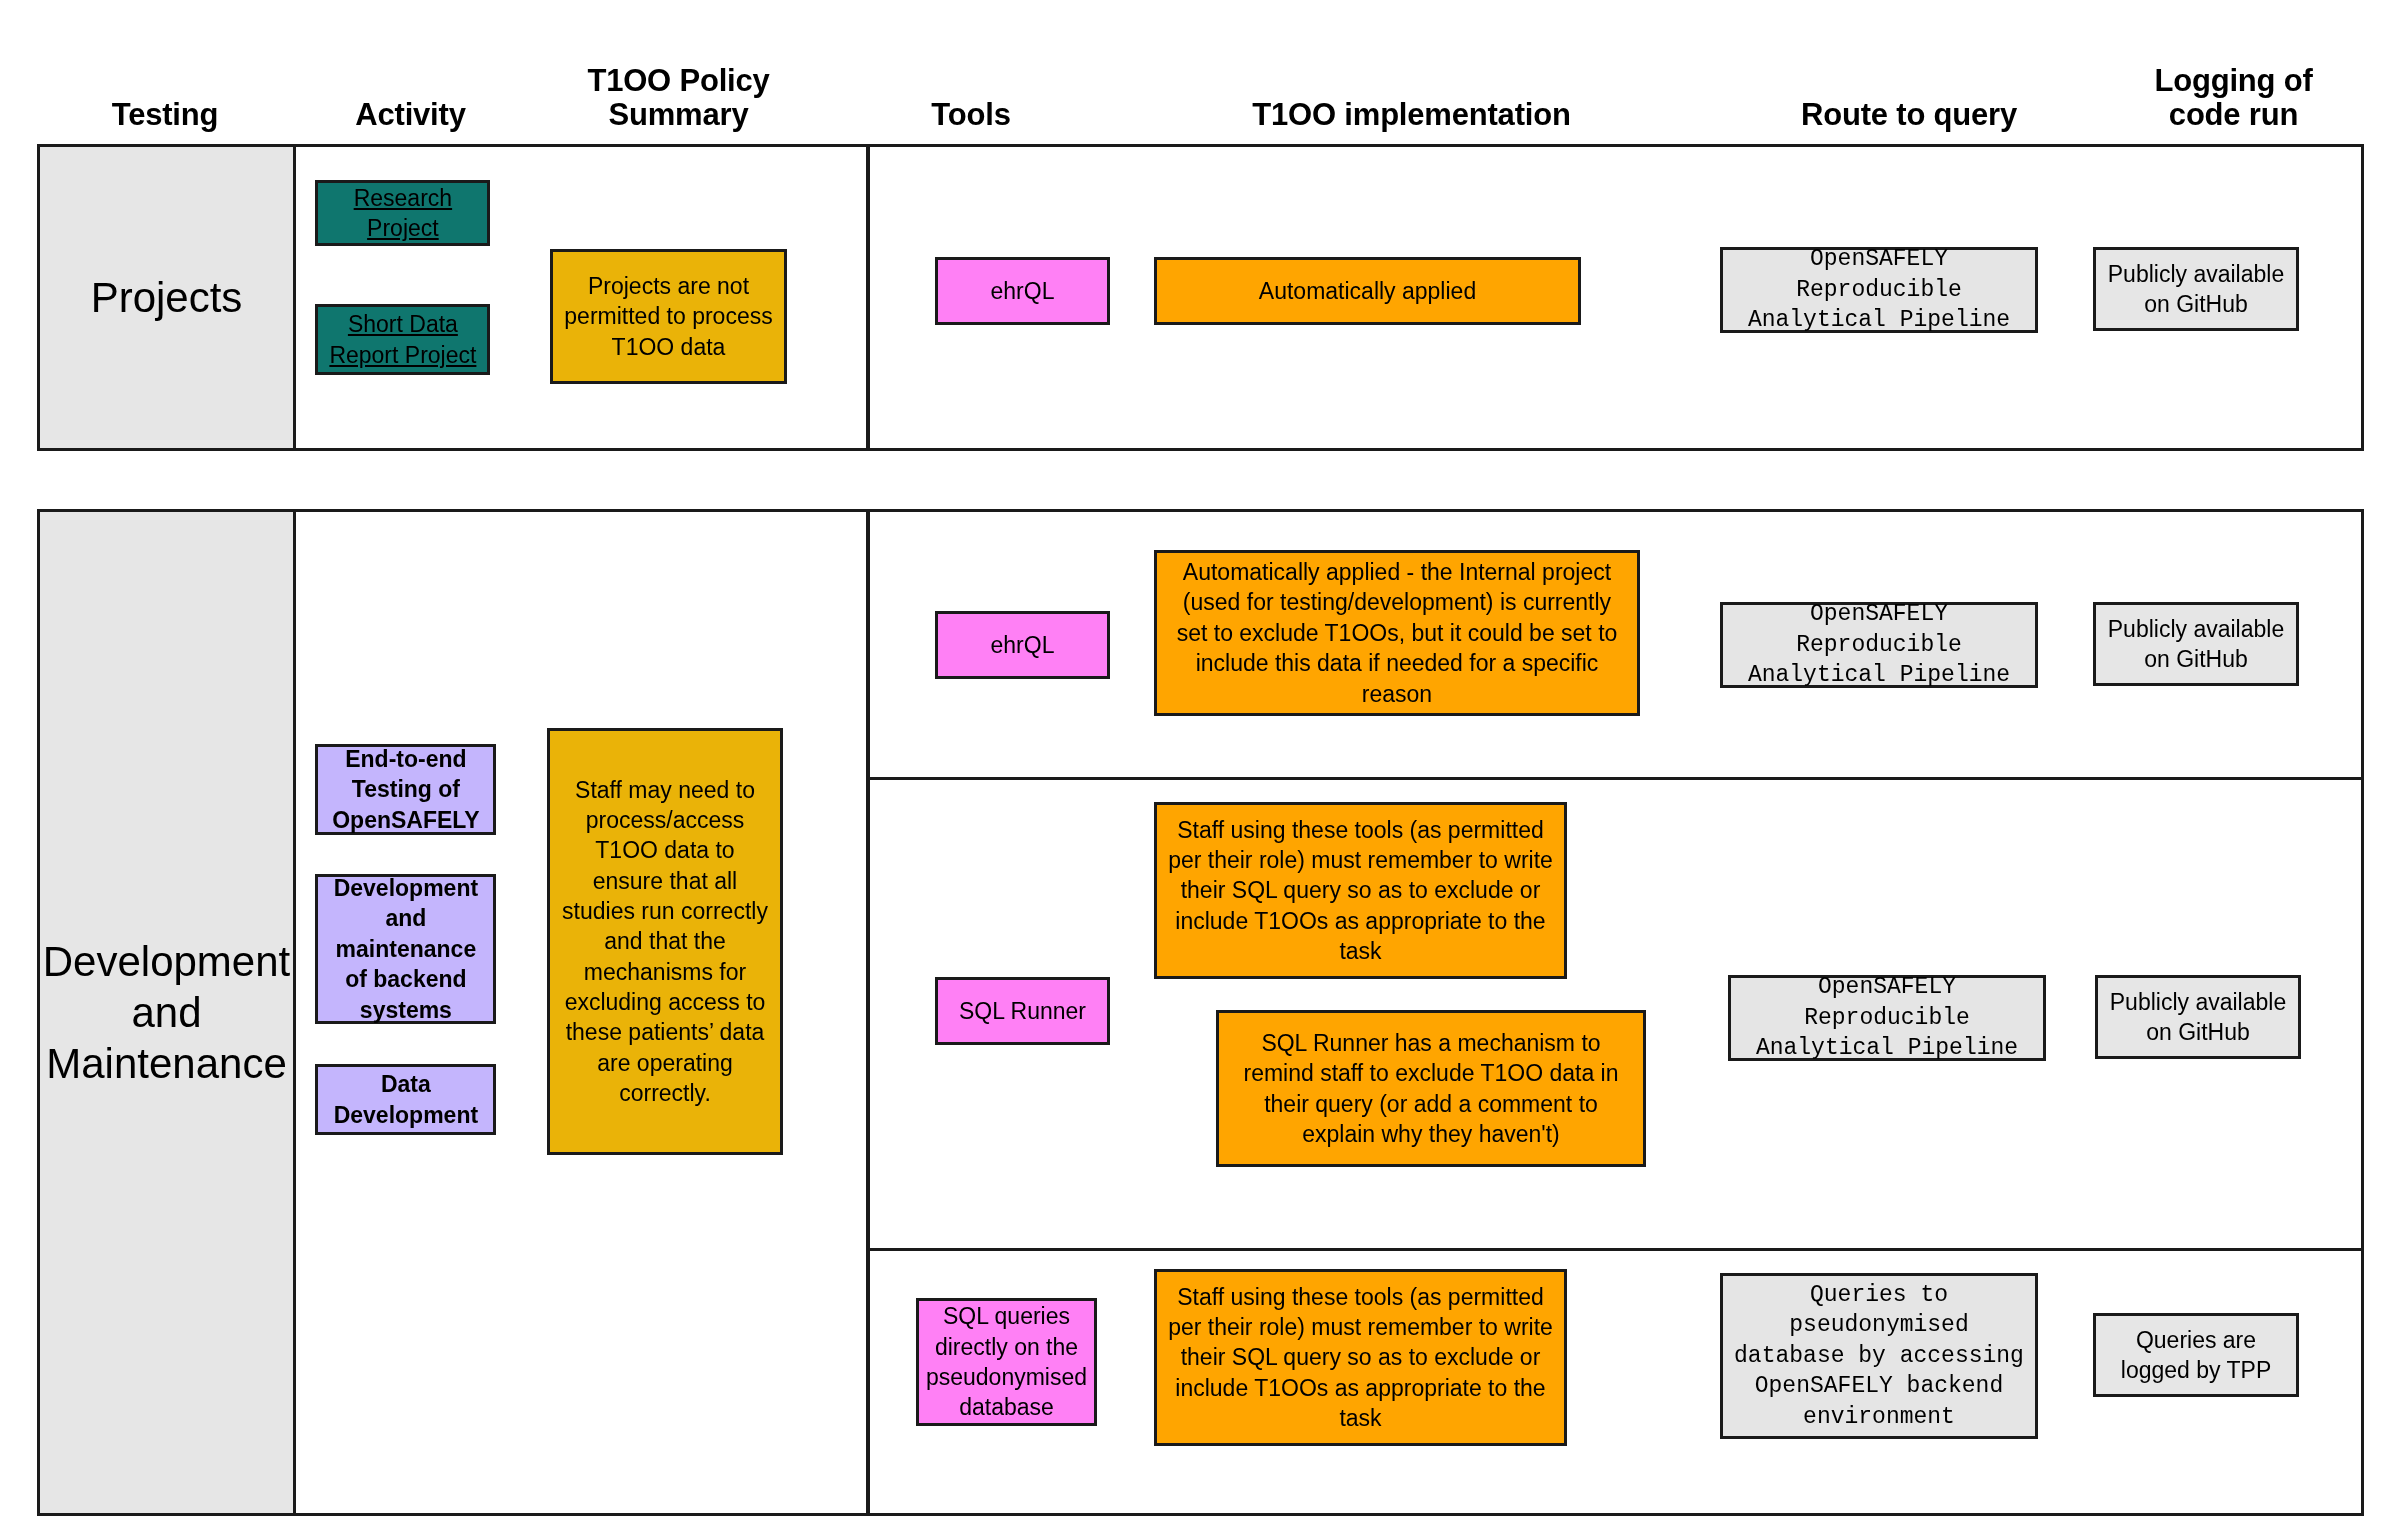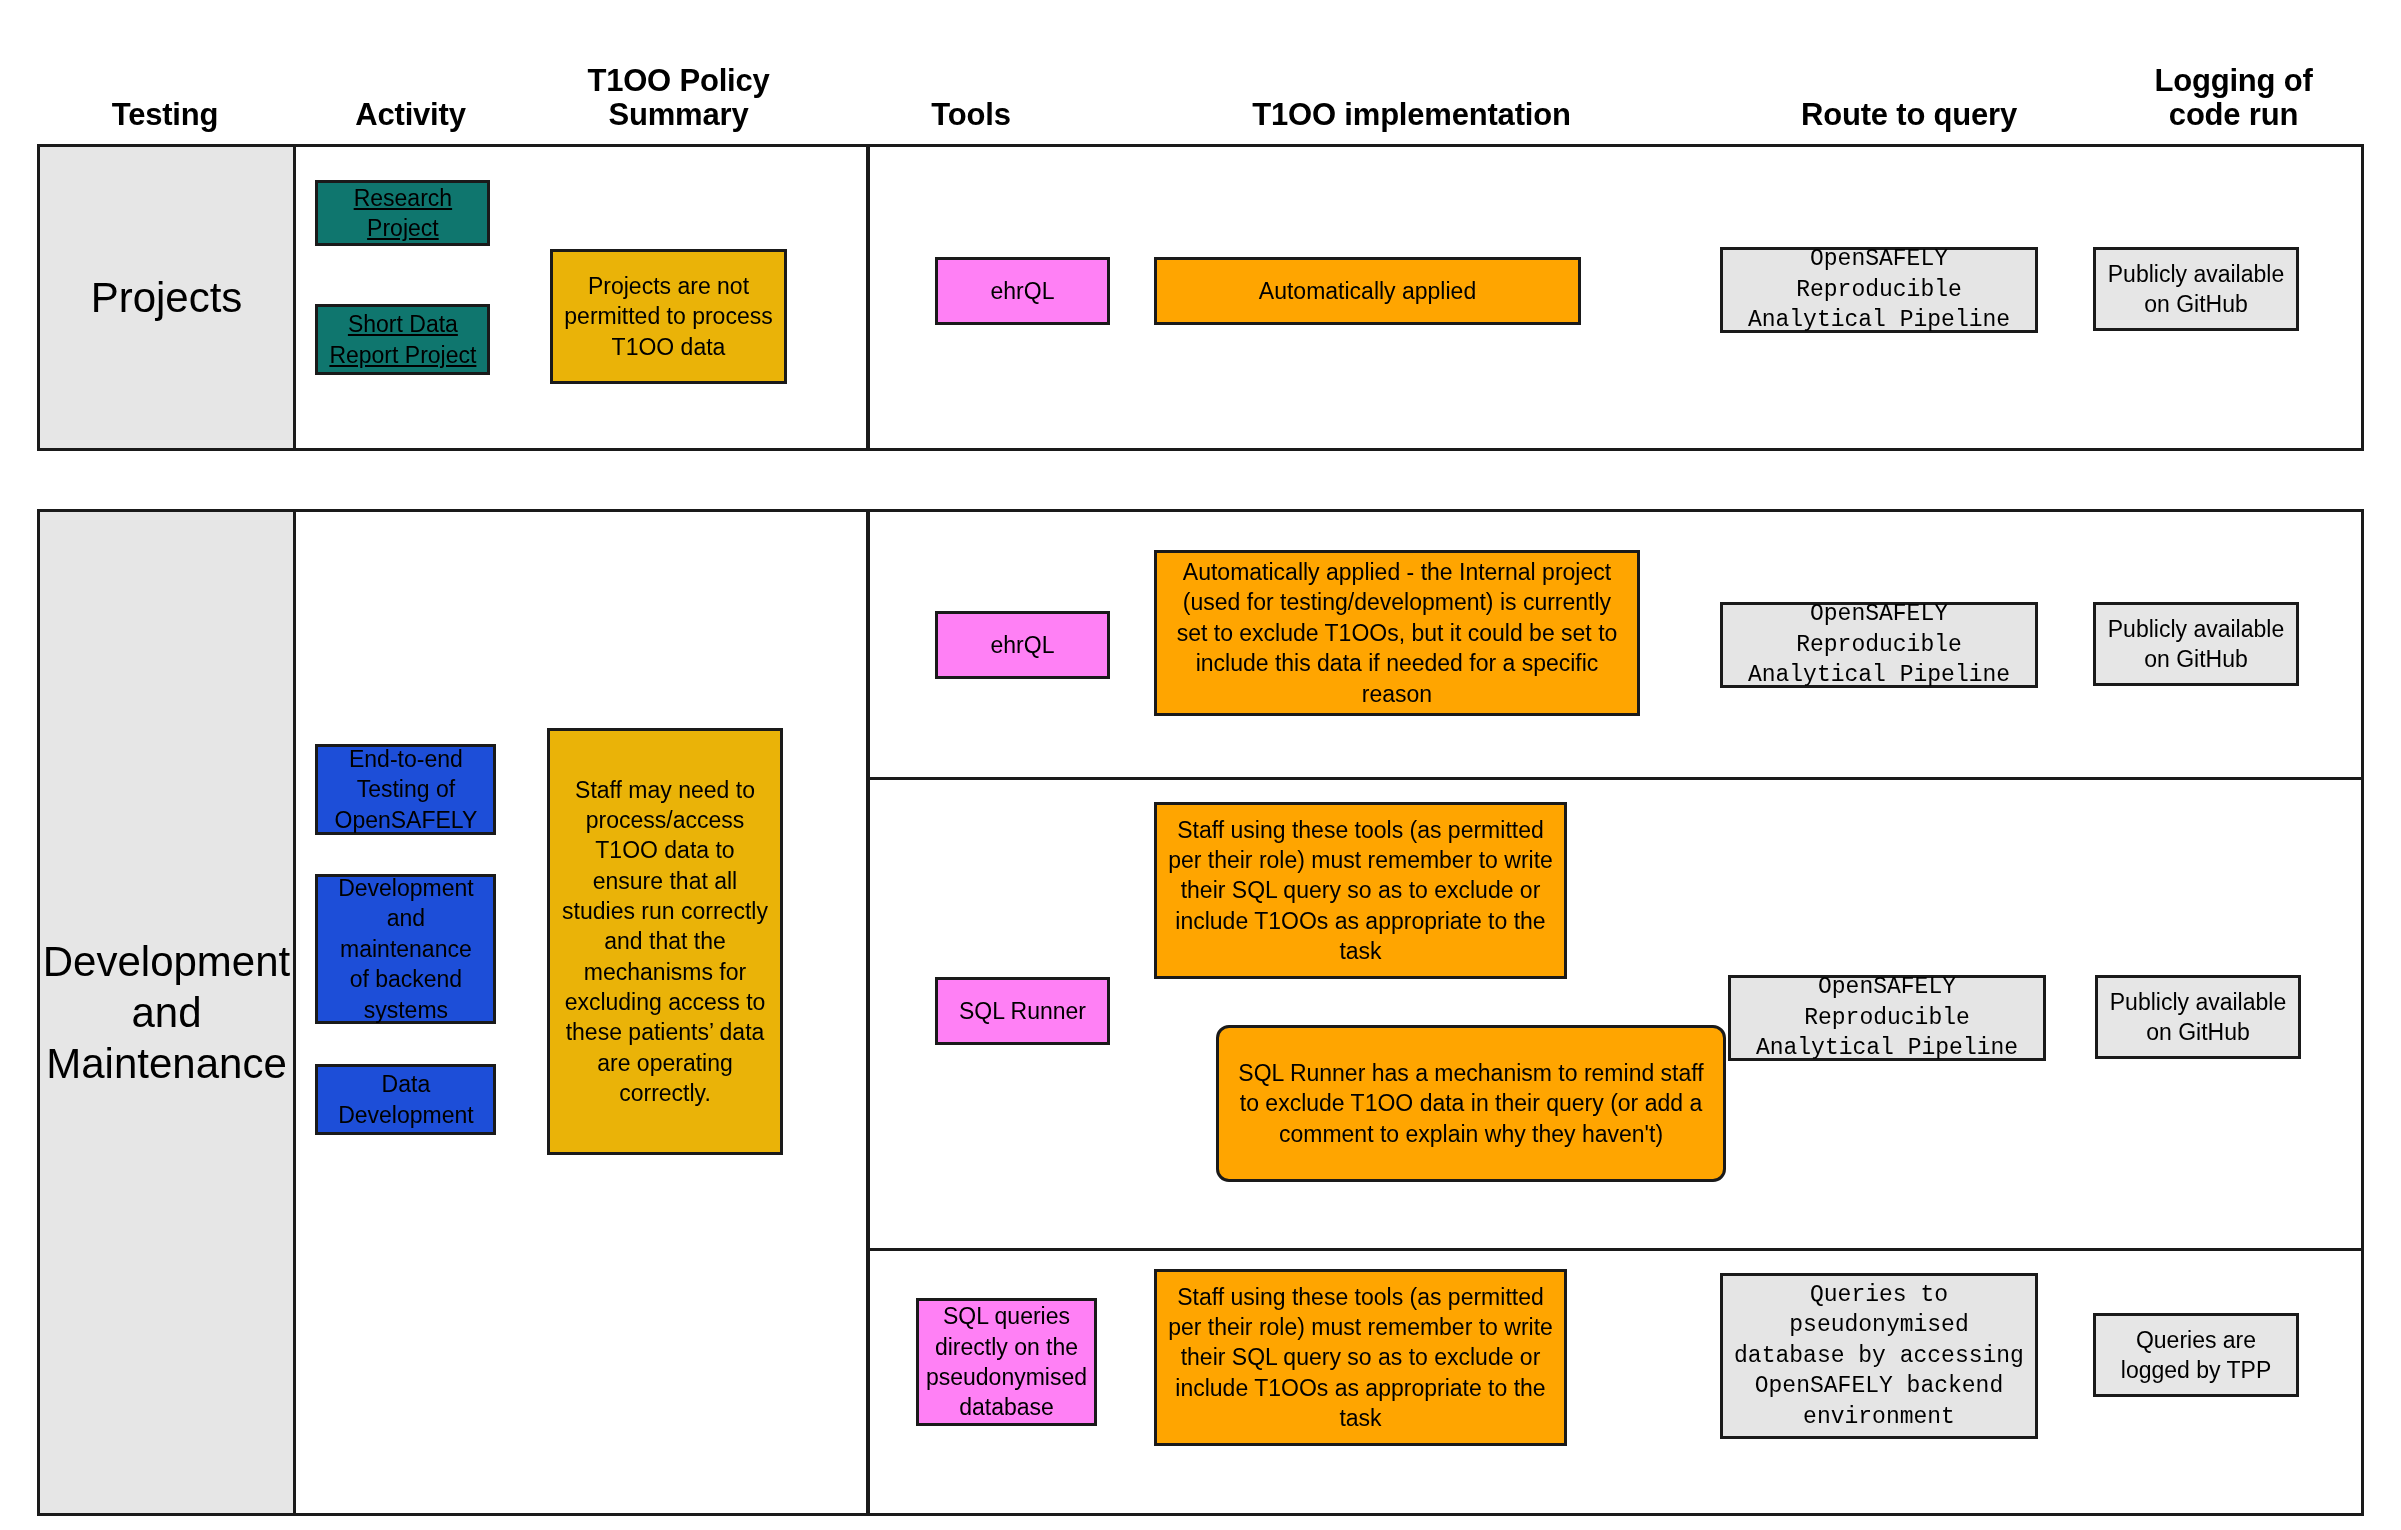--- a/index.html
+++ b/index.html
@@ -122,21 +122,21 @@
     text-align: center;
     font-size: 23px;
     line-height: 1.32;
     padding: 5.5px 9px;
     white-space: pre-line;
     word-break: normal;
   }
   .n-cyan   { background: #0f766e; text-decoration: underline; }
   .n-yellow { background: #eab308; }
   .n-orange { background: #ffa500; }
-  .n-orange-deep { background: #1d4ed8; }
+  .n-orange-deep { background: #c4b5fd; font-weight: bold; }
   .n-pink   { background: #ff80f5; }
   .n-blue   { background: #e5e5e5; font-family: Liberation Mono, monospace; }
   .n-grey   { background: #e6e6e6; }
 </style>
 </head>
 <body>
 
 <div class="headers">
   <div class="col-head" style="left:37px; width:256px;">Testing</div>
   <div class="col-head" style="left:301px; width:219px;">Activity</div>
@@ -202,21 +202,21 @@
       <div class="subrow" style="top:0; height:265px;">
         <div class="node n-pink" style="left:66px; top:99px; width:175px; height:68px;">ehrQL</div>
         <div class="node n-orange" style="left:285px; top:38px; width:486px; height:166px;">Automatically applied - the Internal project (used for testing/development) is currently set to exclude T1OOs, but it could be set to include this data if needed for a specific reason</div>
         <div class="node n-blue" style="left:851px; top:90px; width:318px; height:86px;">OpenSAFELY Reproducible Analytical Pipeline</div>
         <div class="node n-grey" style="left:1224px; top:90px; width:206px; height:84px;">Publicly available on GitHub</div>
       </div>
 
       <div class="subrow" style="top:265px; height:471px;">
         <div class="node n-pink" style="left:66px; top:197px; width:175px; height:68px;">SQL Runner</div>
         <div class="node n-orange" style="left:285px; top:22px; width:413px; height:177px;">Staff using these tools (as permitted per their role) must remember to write their SQL query so as to exclude or include T1OOs as appropriate to the task</div>
-        <div class="node n-orange" style="left:347px; top:245px; width:510px; height:157px;border-radius:13px;">SQL Runner has a mechanism to remind staff to exclude T1OO data in their query (or add a comment to explain why they haven't)</div>
+        <div class="node n-orange" style="left:347px; top:230px; width:430px; height:157px;">SQL Runner has a mechanism to remind staff to exclude T1OO data in their query (or add a comment to explain why they haven't)</div>
         <div class="node n-blue" style="left:859px; top:195px; width:318px; height:86px;">OpenSAFELY Reproducible Analytical Pipeline</div>
         <div class="node n-grey" style="left:1226px; top:195px; width:206px; height:84px;">Publicly available on GitHub</div>
       </div>
 
       <div class="subrow" style="top:736px; height:267px;">
         <div class="node n-pink" style="left:47px; top:47px; width:181px; height:128px;">SQL queries directly on the pseudonymised database</div>
         <div class="node n-orange" style="left:285px; top:18px; width:413px; height:177px;">Staff using these tools (as permitted per their role) must remember to write their SQL query so as to exclude or include T1OOs as appropriate to the task</div>
         <div class="node n-blue" style="left:851px; top:22px; width:318px; height:166px;">Queries to pseudonymised database by accessing OpenSAFELY backend environment</div>
         <div class="node n-grey" style="left:1224px; top:62px; width:206px; height:84px;">Queries are logged by TPP</div>
       </div>

